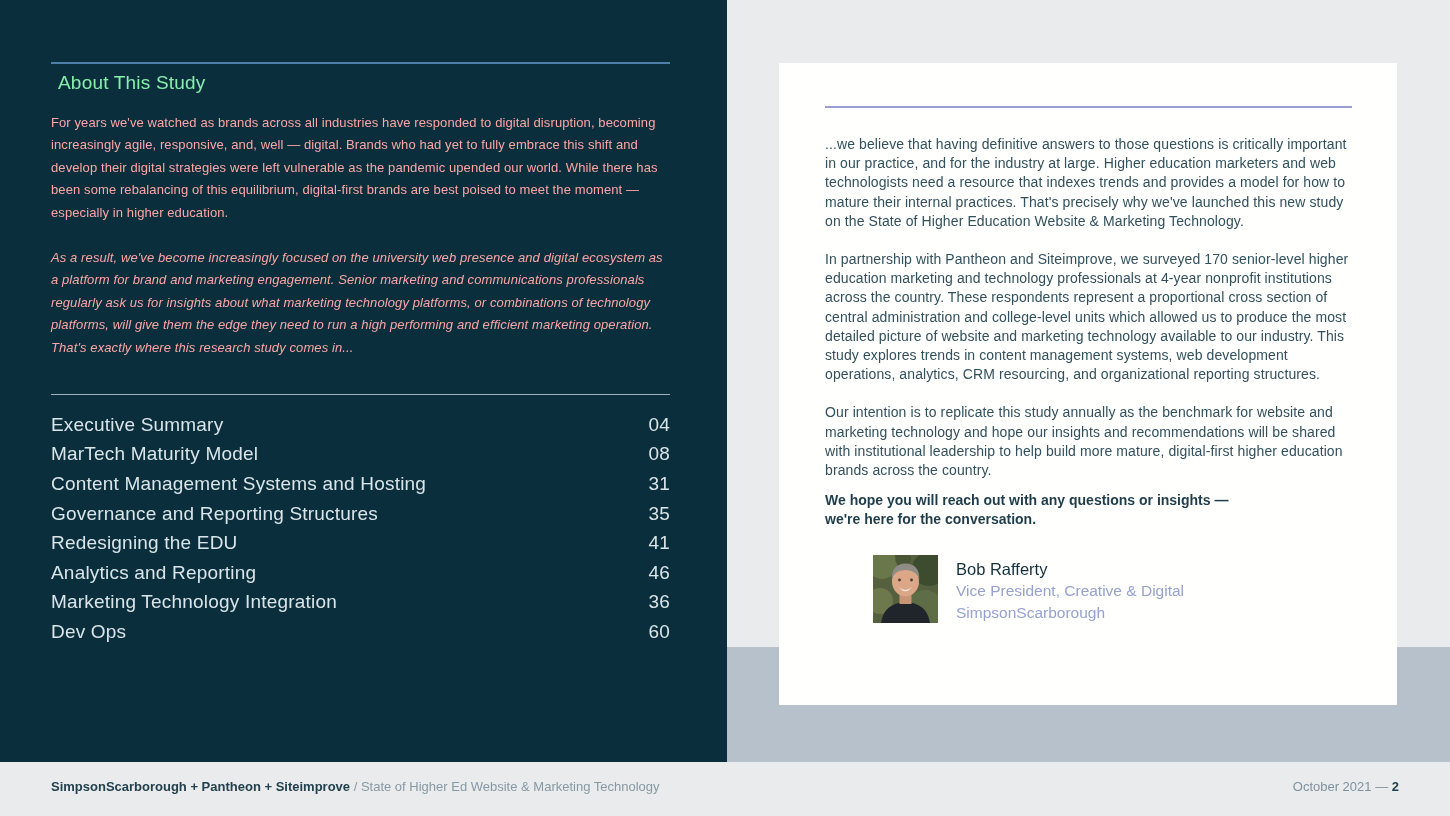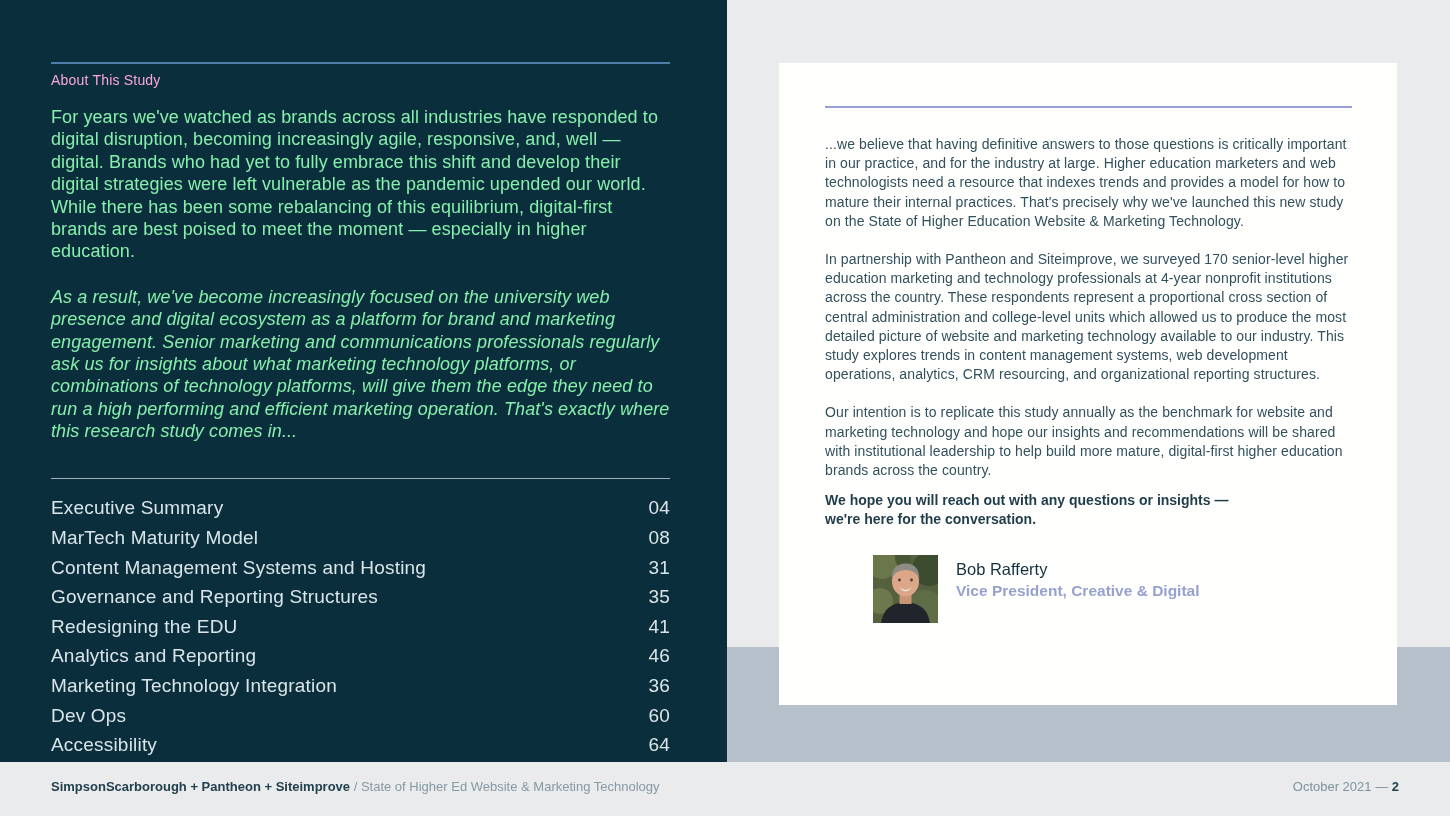--- a/index.html
+++ b/index.html
@@ -15,29 +15,30 @@
   
   .navy-panel {
     position: absolute; left: 0; top: 0;
     width: 727px; height: 762px;
     background: #0b2e3d;
   }
   .navy-inner { position: absolute; left: 51px; top: 0; width: 619px; }
   .rule-top { margin-top: 62px; height: 2px; background: #4c80a9; }
   .section-label {
     margin-top: 8px;
-    font-size: 14px;
-    color: #f9a8d4;
+    font-size: 19px;
+    color: #86efac;
     letter-spacing: 0.2px;
+    margin-left: 7px;
   }
   .navy-par {
     margin: 0;
-    font-size: 18px;
+    font-size: 13px;
     line-height: 22.4px;
-    color: #86efac;
+    color: #fca5a5;
     letter-spacing: 0.1px;
   }
   .navy-par.first { margin-top: 18px; }
   .navy-par.second { margin-top: 23px; font-style: italic; }
   .toc-divider { margin-top: 35px; height: 1px; background: #9fb2bc; }
   .toc { margin-top: 15px; }
   .toc-row {
     display: flex; justify-content: space-between; align-items: center;
     height: 29.6px;
     font-size: 19px;
@@ -73,21 +74,21 @@
     font-size: 14px;
     line-height: 19.2px;
     font-weight: bold;
     color: #1e3c49;
   }
   .signature { margin-top: 25px; display: flex; gap: 18px; padding-left: 48px; }
   .photo { width: 65px; height: 68px; flex: 0 0 auto; }
   .photo svg { display: block; }
   .sig-text { padding-top: 3px; }
   .sig-name { font-size: 16.5px; line-height: 22px; color: #13303d; }
-  .sig-title, .sig-company { font-size: 15.5px; line-height: 22px; color: #96a1cf; font-weight: bold; }
+  .sig-title, .sig-company { font-size: 15.5px; line-height: 22px; color: #96a1cf; }
 
   
   .footer {
     position: absolute; left: 0; top: 762px;
     width: 1450px; height: 49px;
     background: #e9ebec;
     box-sizing: border-box;
     padding: 0 51px;
     display: flex; align-items: center; justify-content: space-between;
     font-size: 13px;
@@ -132,24 +133,20 @@
         <span class="toc-label">Analytics and Reporting</span>
         <span class="toc-page">46</span>
       </div>
       <div class="toc-row">
         <span class="toc-label">Marketing Technology Integration</span>
         <span class="toc-page">36</span>
       </div>
       <div class="toc-row">
         <span class="toc-label">Dev Ops</span>
         <span class="toc-page">60</span>
-      </div>
-      <div class="toc-row">
-        <span class="toc-label">Accessibility</span>
-        <span class="toc-page">64</span>
       </div>
     </div>
   </div>
 </div>
 
 <div class="right-band"></div>
 
 <div class="card">
   <div class="card-inner">
     <div class="card-rule"></div>
@@ -181,20 +178,21 @@
             <path d="M18.8 25 Q18 9 32.5 8.5 Q47 9 46.2 25 Q44.5 15.5 32.5 15 Q20.5 15.5 18.8 25 Z" fill="#8f8c85"></path>
             <circle cx="26.5" cy="25" r="1.4" fill="#4c3a2e"></circle>
             <circle cx="38.5" cy="25" r="1.4" fill="#4c3a2e"></circle>
             <path d="M26 32 Q32.5 38 39 32 Q32.5 40.5 26 32 Z" fill="#f4ece4"></path>
           </g>
         </svg>
       </div>
       <div class="sig-text">
         <div class="sig-name">Bob Rafferty</div>
         <div class="sig-title">Vice President, Creative &amp; Digital</div>
+        <div class="sig-company">SimpsonScarborough</div>
       </div>
     </div>
   </div>
 </div>
 
 <div class="footer">
   <div>
     <span class="footer-brands">SimpsonScarborough + Pantheon + Siteimprove</span><span class="footer-report"> / State of Higher Ed Website &amp; Marketing Technology</span>
   </div>
   <div>

